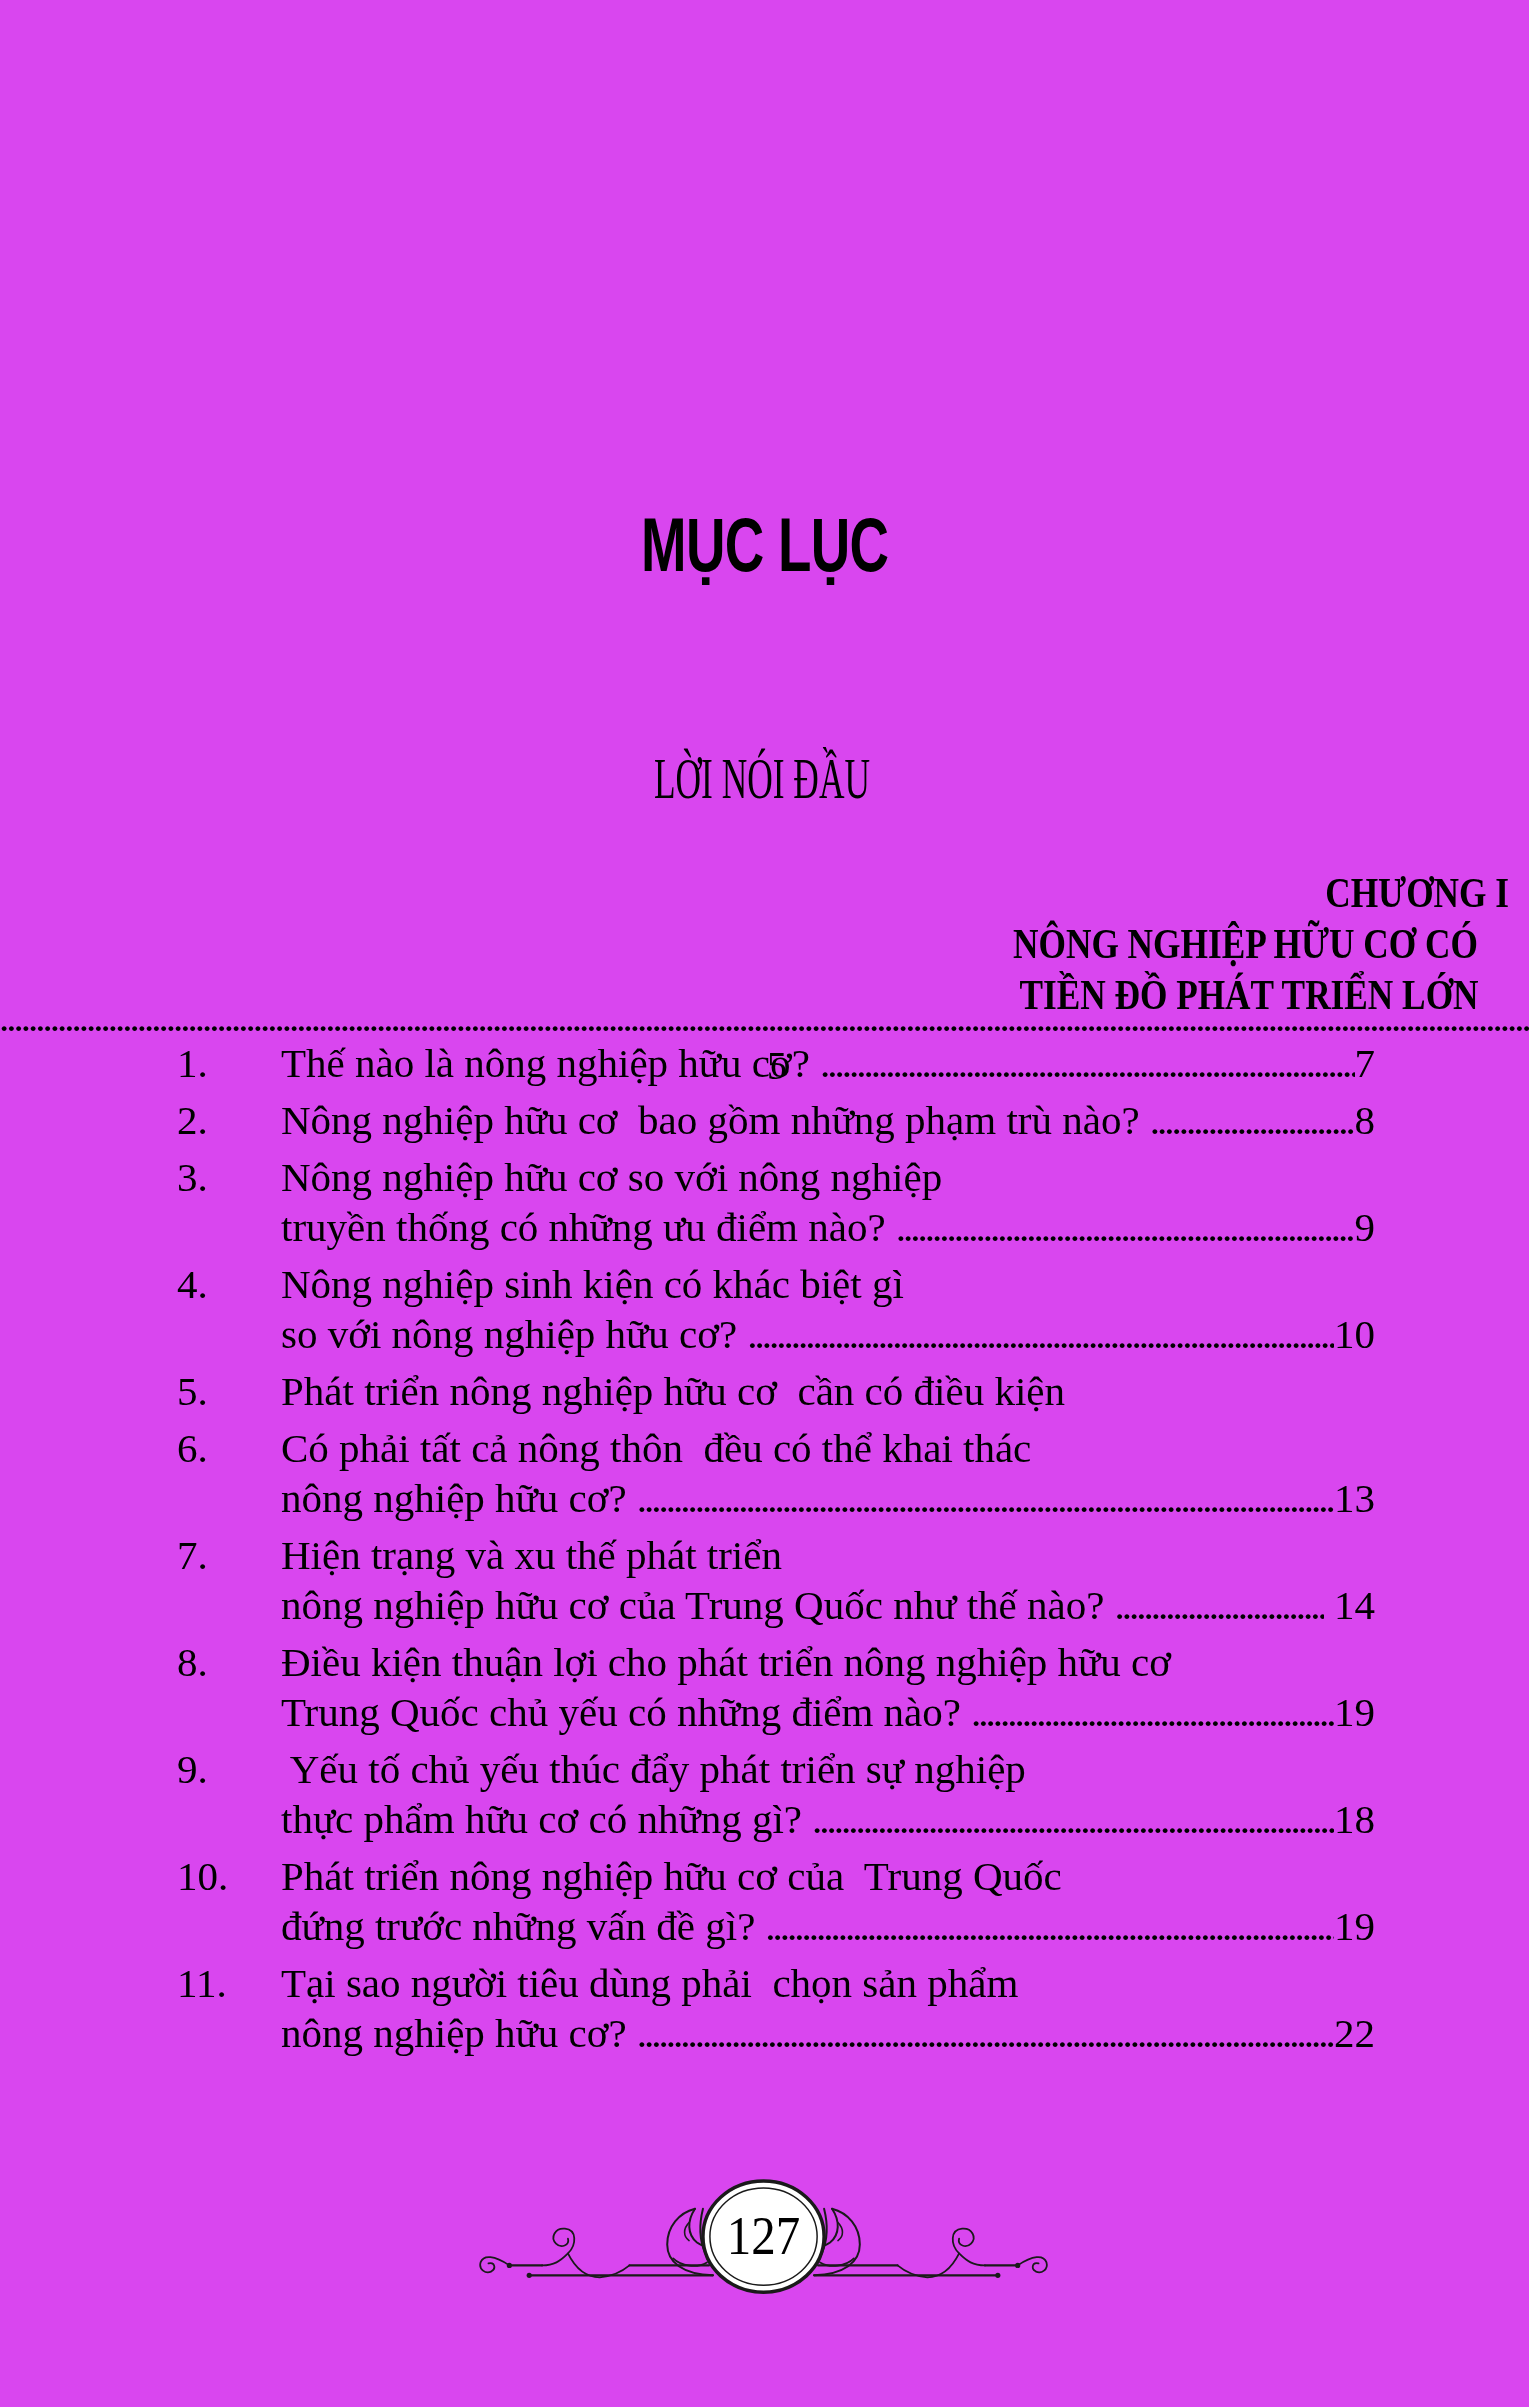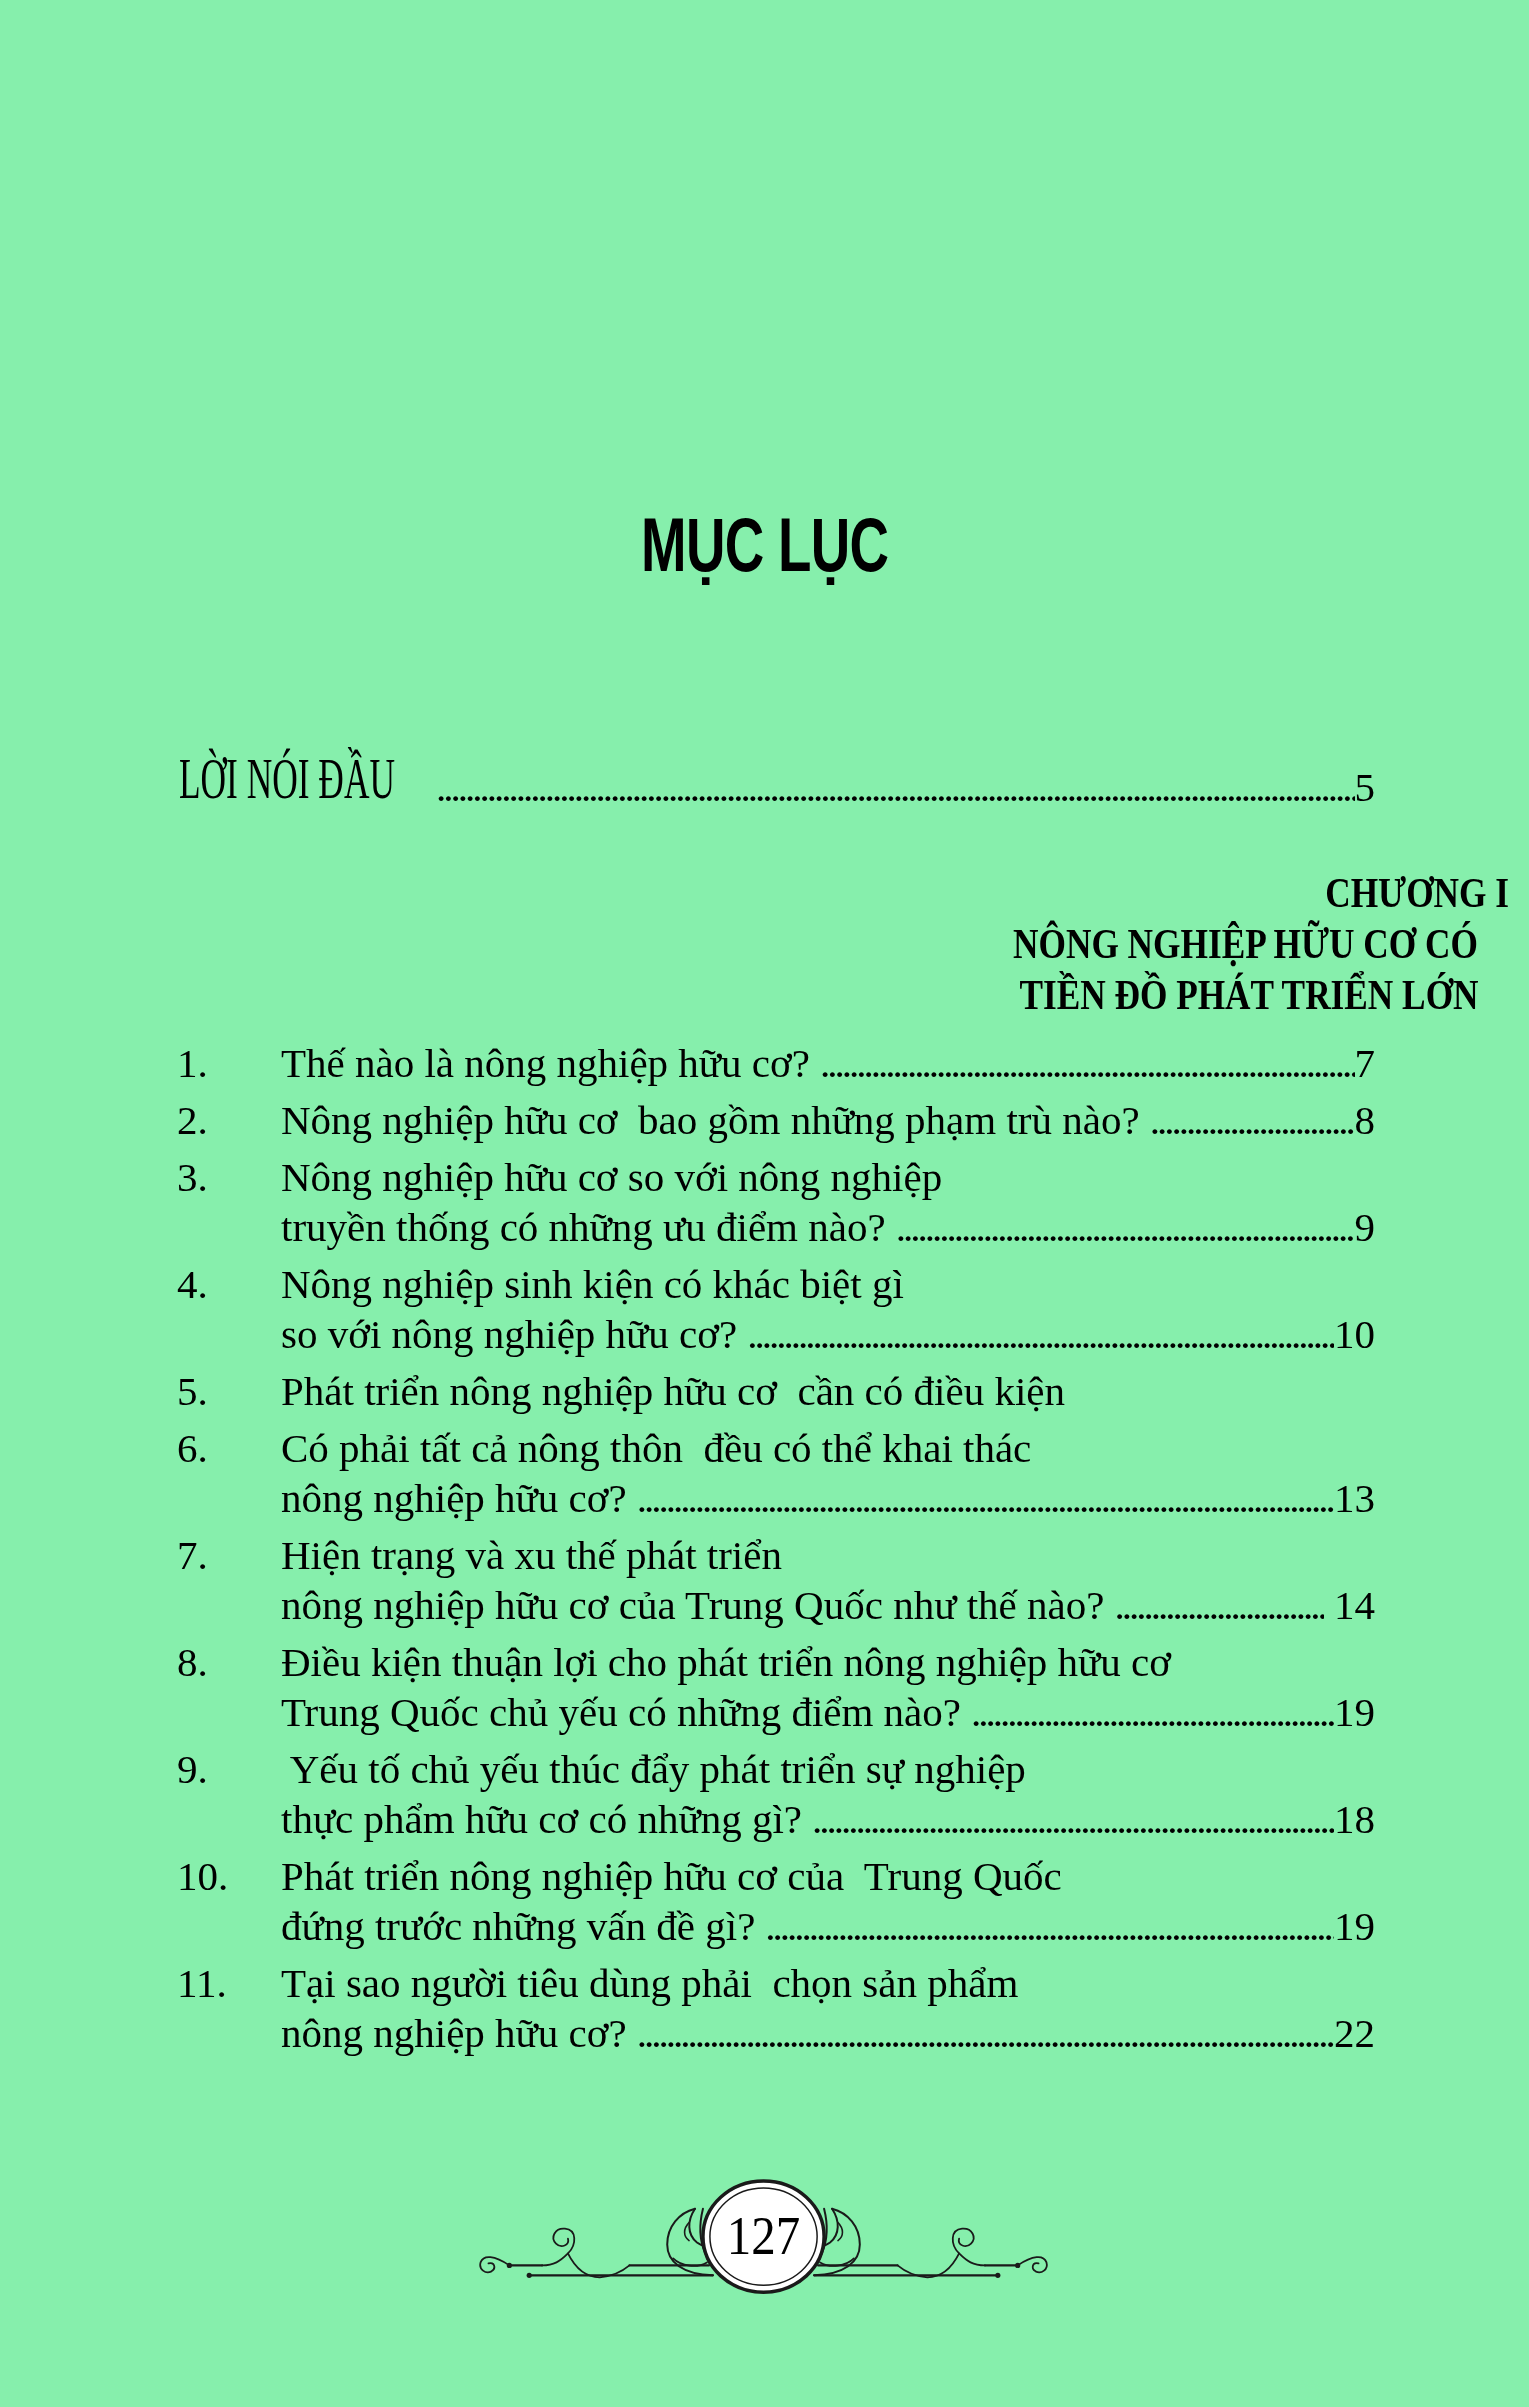--- a/index.html
+++ b/index.html
@@ -1,29 +1,29 @@
 <!DOCTYPE html>
 <html><head>
 <meta charset="utf-8">
 <style>
   html,body{margin:0;padding:0;background:#e8e8e8;}
   .page{
     position:relative;width:1529px;height:2408px;margin:0 auto;
-    background:#86efac;overflow:hidden;color:#000;
+    background:#d946ef;overflow:hidden;color:#000;
     font-family:"Liberation Serif",serif;
   }
   
   .doc-title{position:absolute;top:505px;left:0;width:100%;text-align:center;line-height:80px;}
   .doc-title-inner{
     display:inline-block;font-family:"Liberation Sans",sans-serif;
     font-weight:900;font-size:76px;letter-spacing:-1px;
     transform:scaleX(0.72);transform-origin:center bottom;white-space:pre;
   }
   
-  .preface{position:absolute;left:179px;right:154px;top:746px;display:flex;align-items:flex-end;}
+  .preface{position:absolute;left:179px;right:154px;top:746px;display:flex;align-items:center;flex-direction:column;}
   .preface-label-box{flex:0 0 247px;width:247px;overflow:visible;}
   .condensed-label{
     display:inline-block;font-size:57px;font-weight:400;
     transform:scaleX(0.62);transform-origin:left bottom;white-space:pre;
   }
   
   .dots{
     flex:1 1 auto;overflow:hidden;white-space:nowrap;
     font-size:41px;letter-spacing:-3px;padding-left:10px;min-width:0;
   }

